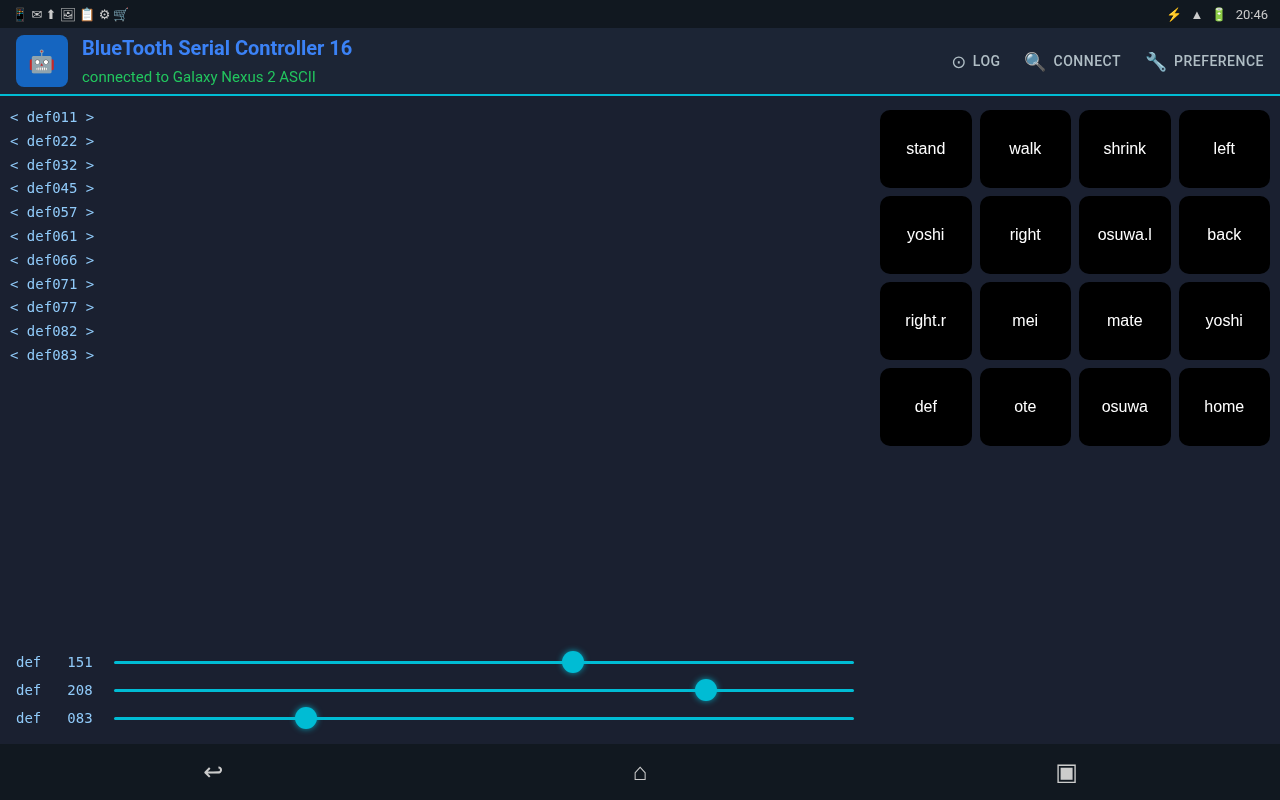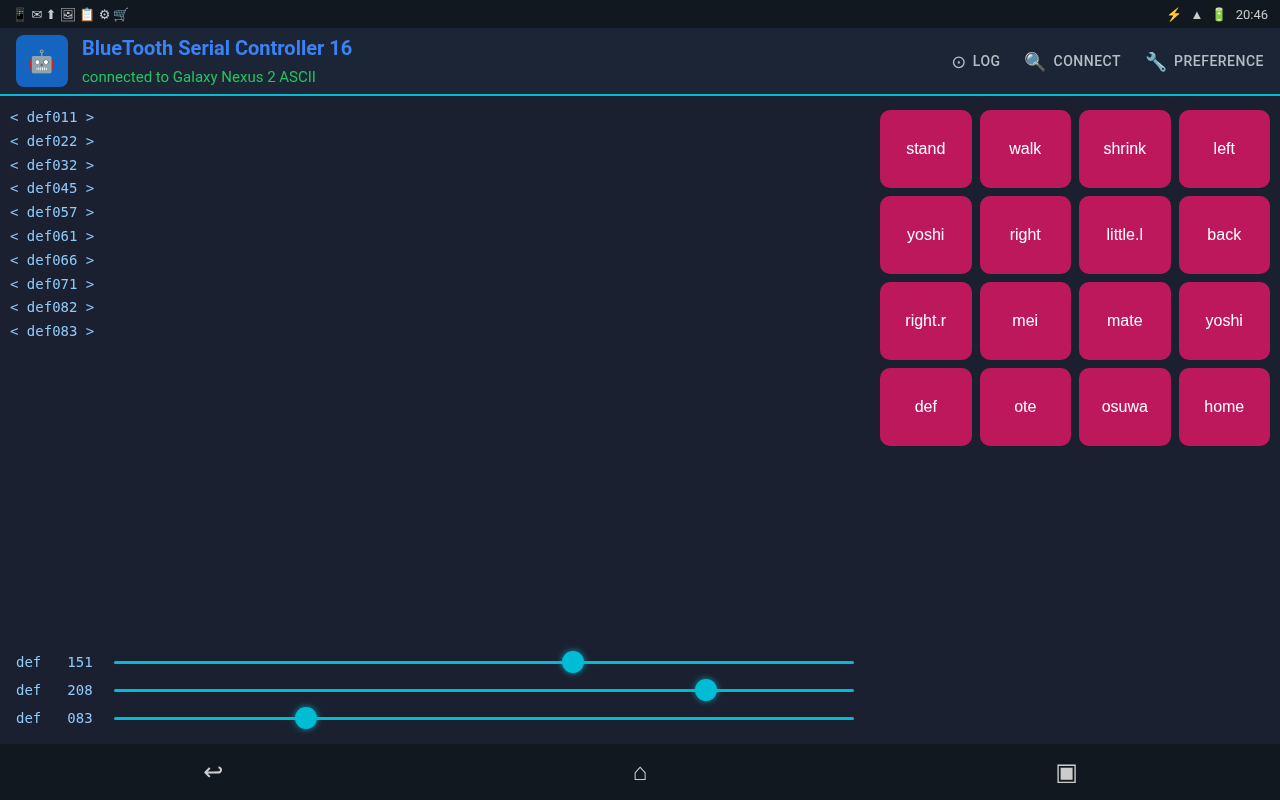--- a/index.html
+++ b/index.html
@@ -182,21 +182,21 @@
       right: 0;
       top: 0;
       width: 410px;
       padding: 14px 10px;
       display: grid;
       grid-template-columns: repeat(4, 1fr);
       grid-template-rows: repeat(4, 1fr);
       gap: 8px;
     }
     .ctrl-button {
-      background: #be185d;
+      background: #000000;
       border: none;
       border-radius: 10px;
       color: #ffffff;
       font-size: 16px;
       font-weight: 400;
       height: 78px;
       cursor: pointer;
       display: flex;
       align-items: center;
       justify-content: center;
@@ -273,33 +273,34 @@
   <div id="log-area">
 
   <div class="log-line">&lt; def011 &gt;</div>
       <div class="log-line">&lt; def022 &gt;</div>
       <div class="log-line">&lt; def032 &gt;</div>
       <div class="log-line">&lt; def045 &gt;</div>
       <div class="log-line">&lt; def057 &gt;</div>
       <div class="log-line">&lt; def061 &gt;</div>
       <div class="log-line">&lt; def066 &gt;</div>
       <div class="log-line">&lt; def071 &gt;</div>
+      <div class="log-line">&lt; def077 &gt;</div>
       <div class="log-line">&lt; def082 &gt;</div>
       <div class="log-line">&lt; def083 &gt;</div>
     </div>
 
   <div id="button-grid">
 
   <button class="ctrl-button">stand</button>
       <button class="ctrl-button">walk</button>
       <button class="ctrl-button">shrink</button>
       <button class="ctrl-button">left</button>
       <button class="ctrl-button">yoshi</button>
       <button class="ctrl-button">right</button>
-      <button class="ctrl-button">little.l</button>
+      <button class="ctrl-button">osuwa.l</button>
       <button class="ctrl-button">back</button>
       <button class="ctrl-button">right.r</button>
       <button class="ctrl-button">mei</button>
       <button class="ctrl-button">mate</button>
       <button class="ctrl-button">yoshi</button>
       <button class="ctrl-button">def</button>
       <button class="ctrl-button">ote</button>
       <button class="ctrl-button">osuwa</button>
       <button class="ctrl-button">home</button>
     </div>

